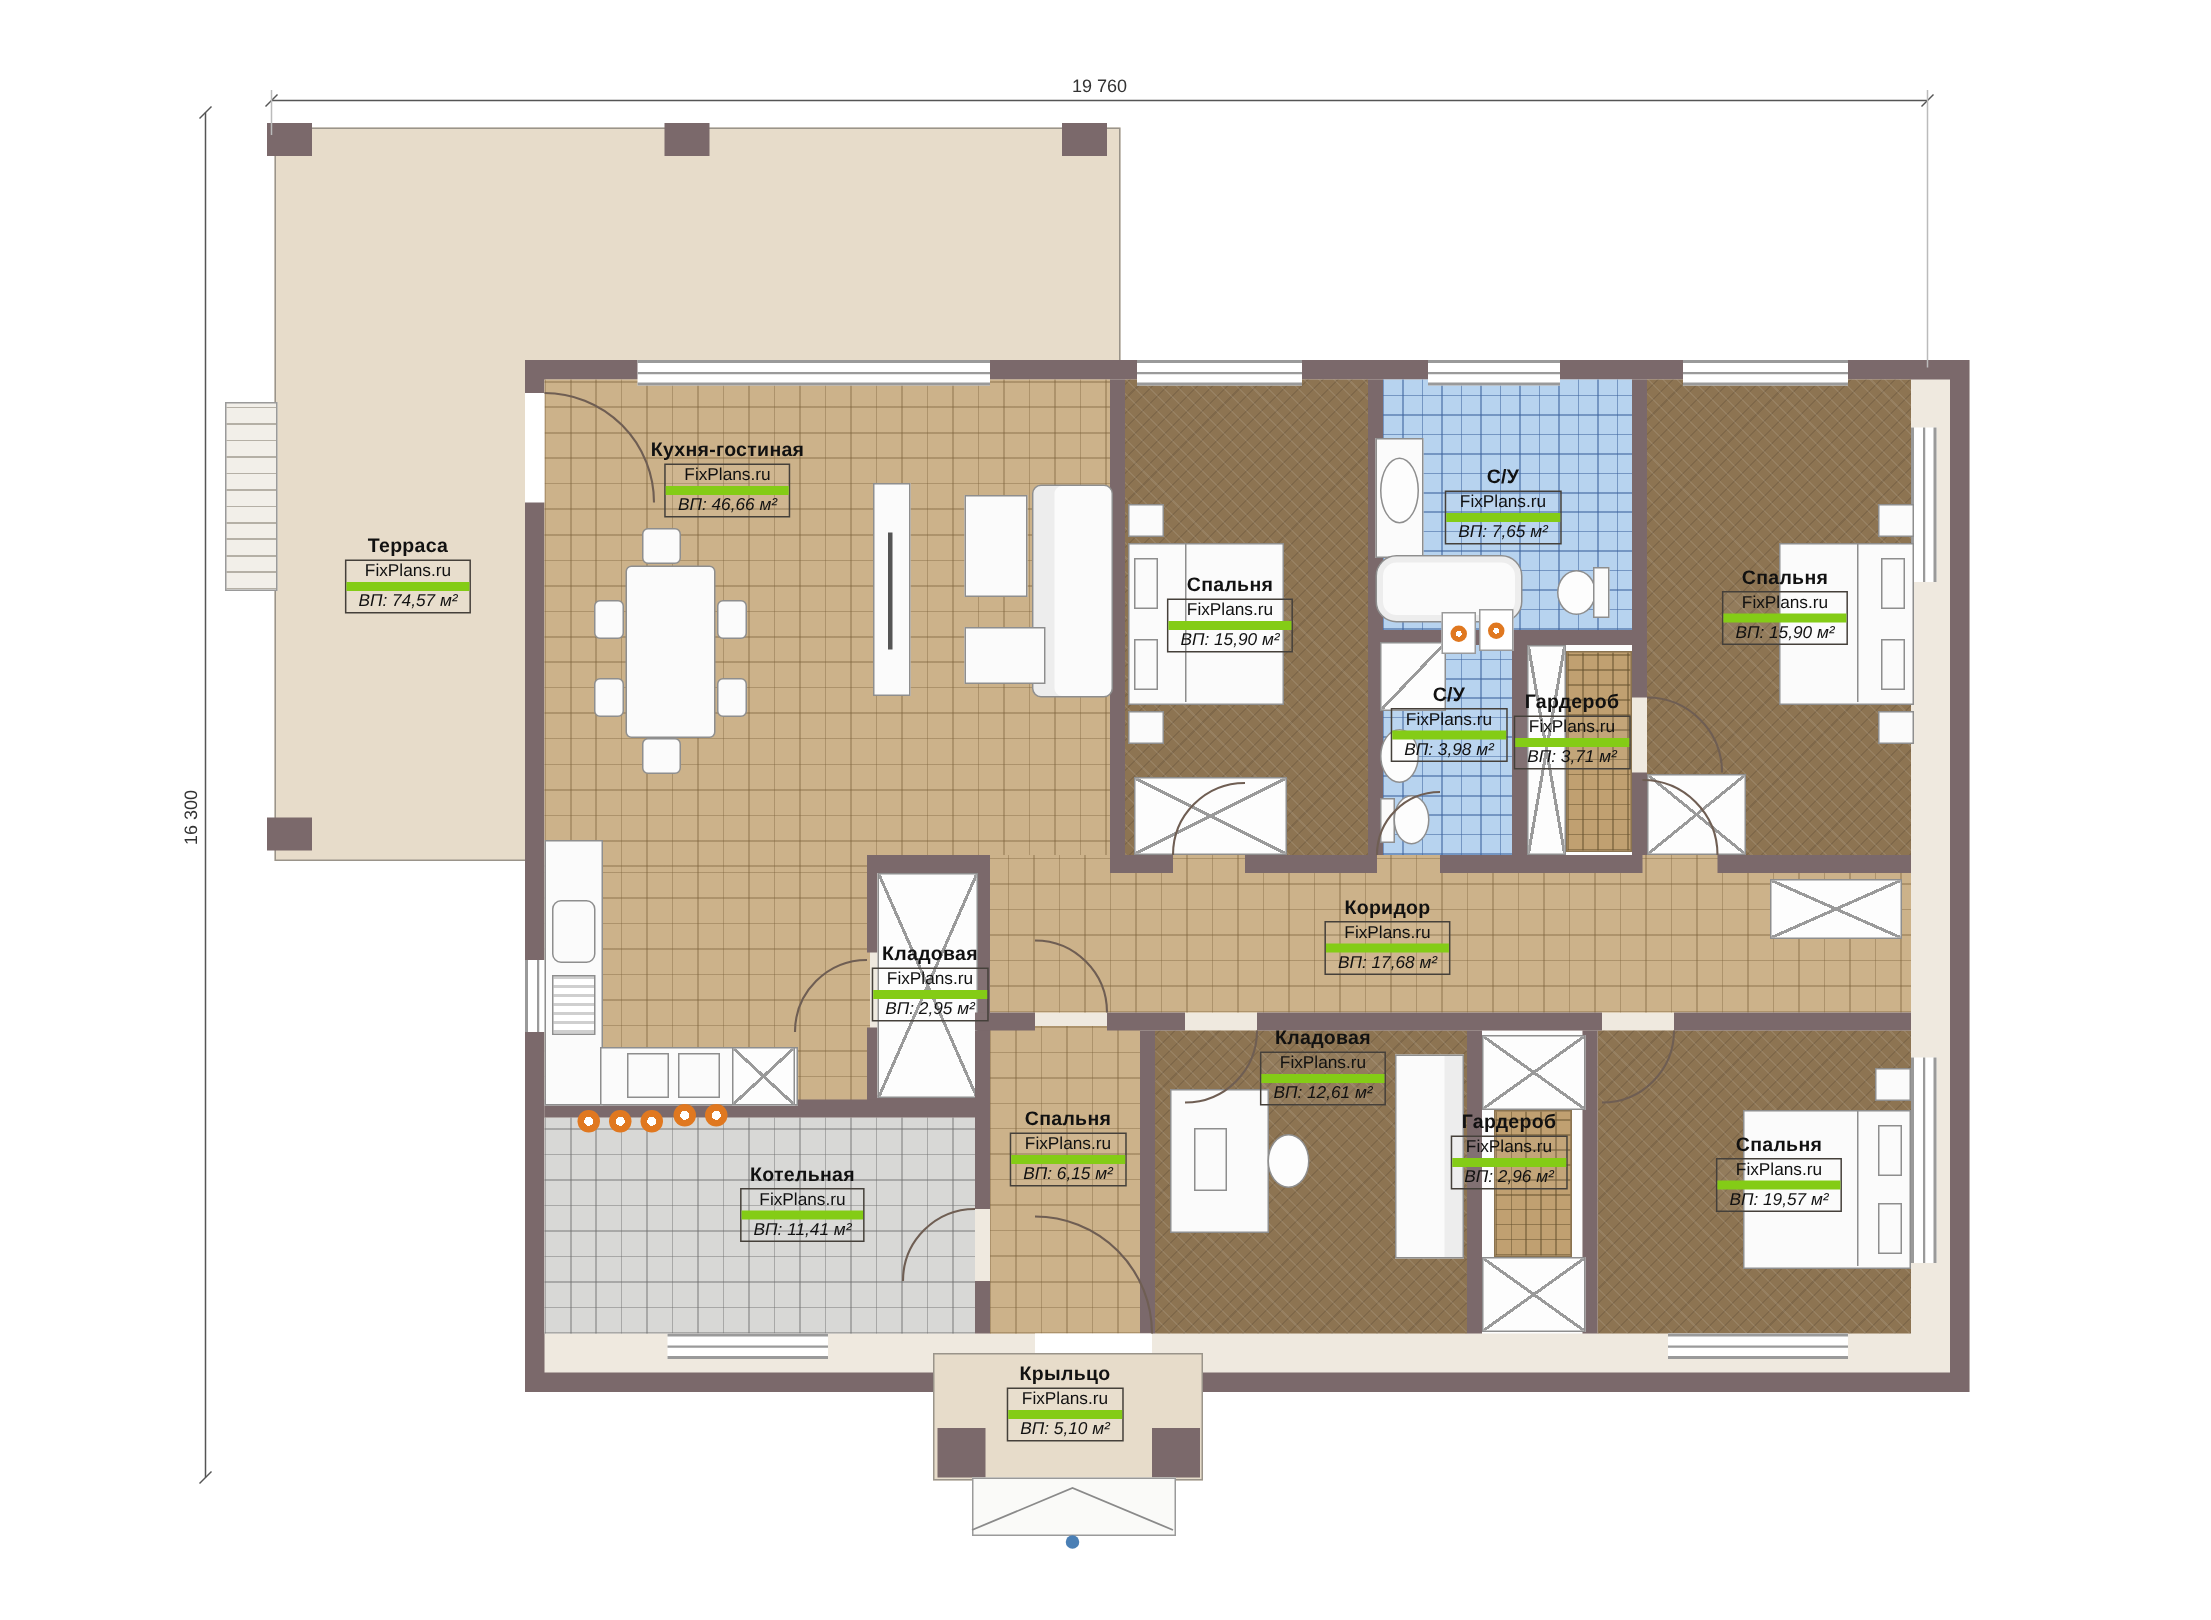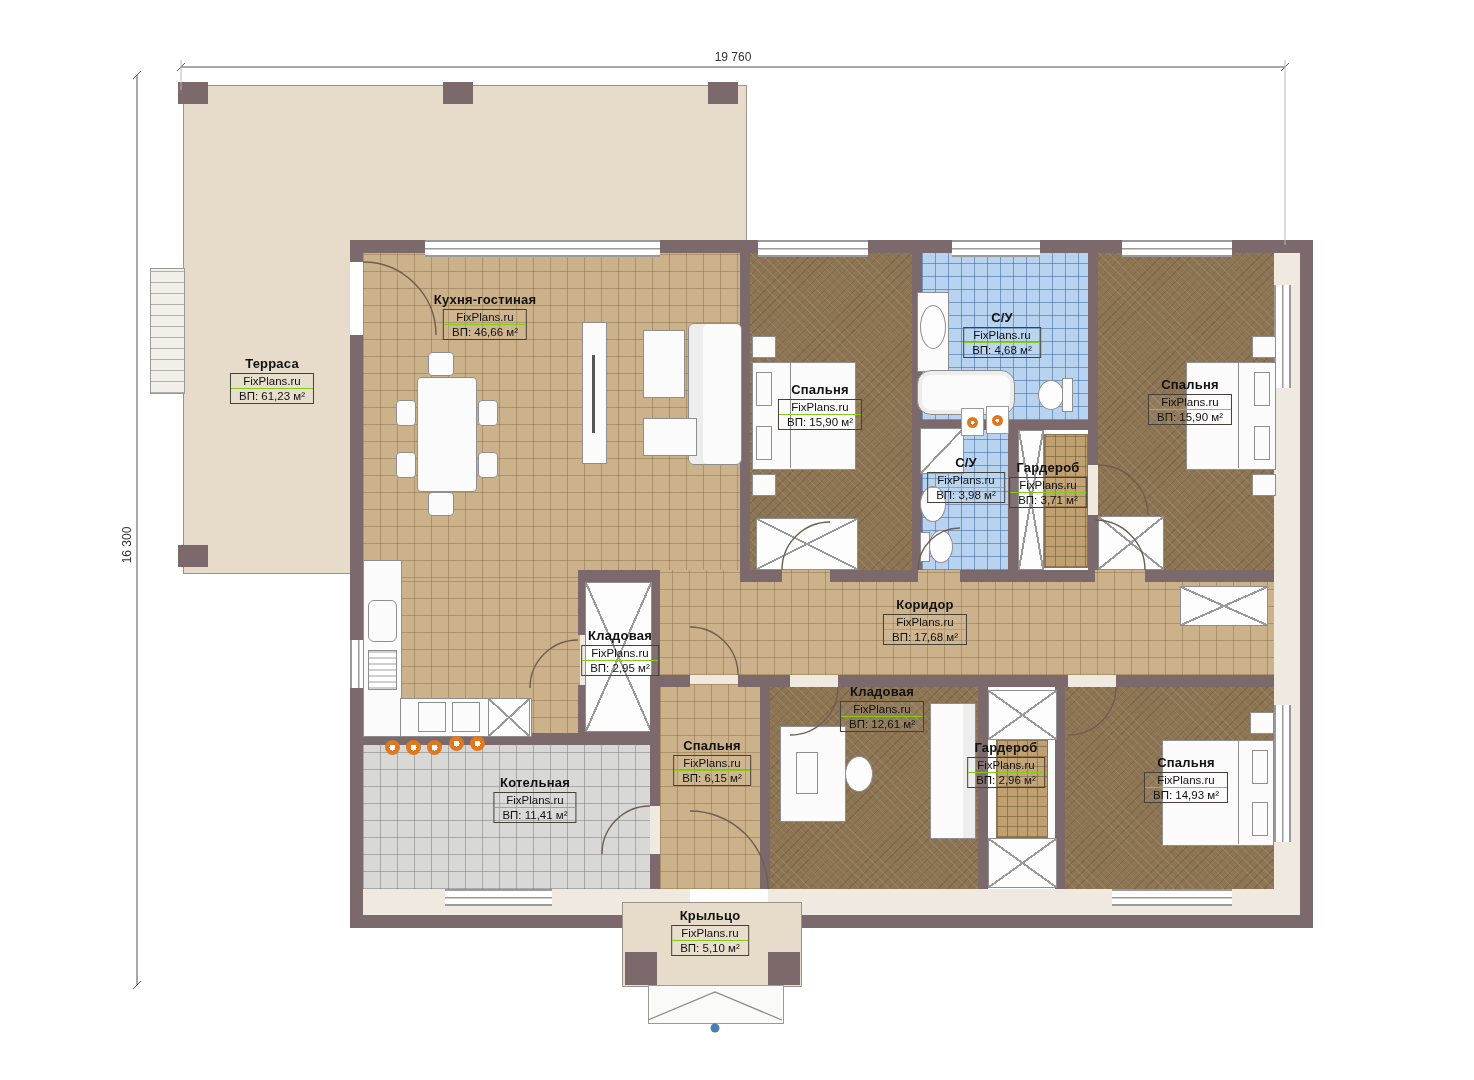--- a/index.html
+++ b/index.html
@@ -43,21 +43,21 @@
   .knobbox{background:#fff;border:1px solid #9a9a9a;display:flex;align-items:center;justify-content:center;}
   .knob{width:11px;height:11px;border-radius:50%;background:radial-gradient(#fff 0 2px,#e07820 2px);}
   .ellipse{border:1px solid #8e8e8e;border-radius:50%;background:#fdfdfd;}
   .stairs{background-color:#f2efe9;border:1px solid #9a9a9a;
     background-image:repeating-linear-gradient(0deg,#b5b0a6 0 1px,transparent 1px 11px);}
   
   .room-label{position:absolute;transform:translateX(-50%);text-align:center;z-index:30;}
   .room-name{font-weight:bold;font-size:13px;letter-spacing:.2px;margin-bottom:2px;white-space:nowrap;}
   .label-box{display:inline-block;border:1px solid #45403a;background:rgba(255,255,255,.06);}
   .label-box .row{padding:1px 8px;font-size:11.5px;white-space:nowrap;}
-  .label-box .row + .row{border-top:1px solid #84cc16;}
+  .label-box .row + .row{border-top:6px solid #84cc16;font-style:italic;}
   .dim-text{font-size:12px;color:#333;}
   svg{position:absolute;left:0;top:0;}
 </style>
 </head>
 <body>
 
 <div id="plan">
 
   <div class="abs terrace-bg" style="left:183px;top:85px;width:562px;height:487px;"></div>
   <div class="abs col" style="left:178px;top:82px;width:30px;height:22px;"></div>
@@ -240,42 +240,42 @@
     </g>
   </svg>
 
   <div class="abs dim-text" style="left:733px;top:50px;transform:translateX(-50%);">19 760</div>
   <div class="abs dim-text" style="left:127px;top:545px;transform:translate(-50%,-50%) rotate(-90deg);">16 300</div>
 
   <div class="room-label" style="left:272px;top:356px;">
     <div class="room-name">Терраса</div>
     <div class="label-box">
       <div class="row">FixPlans.ru</div>
-      <div class="row">ВП: 61,23 м²</div>
+      <div class="row">ВП: 74,57 м²</div>
     </div>
   </div>
   <div class="room-label" style="left:485px;top:292px;">
     <div class="room-name">Кухня-гостиная</div>
     <div class="label-box">
       <div class="row">FixPlans.ru</div>
       <div class="row">ВП: 46,66 м²</div>
     </div>
   </div>
   <div class="room-label" style="left:820px;top:382px;">
     <div class="room-name">Спальня</div>
     <div class="label-box">
       <div class="row">FixPlans.ru</div>
       <div class="row">ВП: 15,90 м²</div>
     </div>
   </div>
   <div class="room-label" style="left:1002px;top:310px;">
     <div class="room-name">С/У</div>
     <div class="label-box">
       <div class="row">FixPlans.ru</div>
-      <div class="row">ВП: 4,68 м²</div>
+      <div class="row">ВП: 7,65 м²</div>
     </div>
   </div>
   <div class="room-label" style="left:1190px;top:377px;">
     <div class="room-name">Спальня</div>
     <div class="label-box">
       <div class="row">FixPlans.ru</div>
       <div class="row">ВП: 15,90 м²</div>
     </div>
   </div>
   <div class="room-label" style="left:966px;top:455px;">
@@ -324,21 +324,21 @@
     <div class="room-name">Гардероб</div>
     <div class="label-box">
       <div class="row">FixPlans.ru</div>
       <div class="row">ВП: 2,96 м²</div>
     </div>
   </div>
   <div class="room-label" style="left:1186px;top:755px;">
     <div class="room-name">Спальня</div>
     <div class="label-box">
       <div class="row">FixPlans.ru</div>
-      <div class="row">ВП: 14,93 м²</div>
+      <div class="row">ВП: 19,57 м²</div>
     </div>
   </div>
   <div class="room-label" style="left:535px;top:775px;">
     <div class="room-name">Котельная</div>
     <div class="label-box">
       <div class="row">FixPlans.ru</div>
       <div class="row">ВП: 11,41 м²</div>
     </div>
   </div>
   <div class="room-label" style="left:710px;top:908px;">

